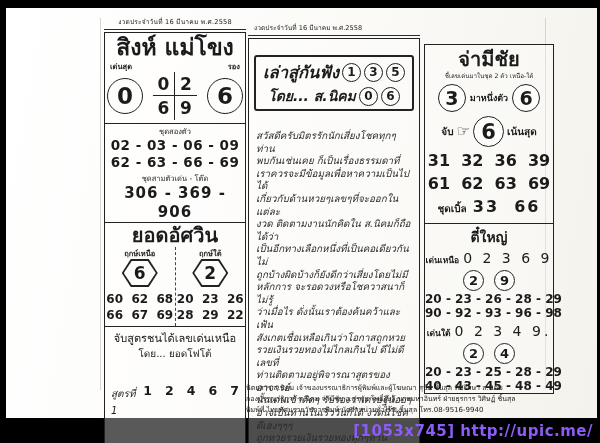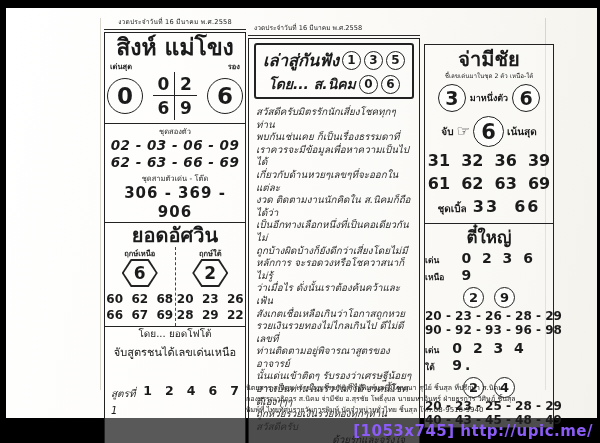--- a/index.html
+++ b/index.html
@@ -33,21 +33,21 @@
   .lp-labels{display:flex;justify-content:space-between;font-size:7.5px;font-weight:bold;padding:0 5px;gap:8px;}
   .lp-circle-row{display:flex;align-items:center;justify-content:space-between;padding:0 2px 3px 2px;}
   .big-circle{width:34px;height:34px;font-size:23px;}
   .cross{display:grid;grid-template-columns:22px 22px;grid-template-rows:24px 24px;}
   .cross div{display:flex;align-items:center;justify-content:center;font-size:17px;font-weight:bold;}
   .cross .c1{border-right:1.5px solid #222;border-bottom:1.5px solid #222;}
   .cross .c2{border-bottom:1.5px solid #222;}
   .cross .c3{border-right:1.5px solid #222;}
   .lp-sec{border-top:1.5px solid #222;}
   .set-label{font-size:7.5px;text-align:center;padding-top:1px;}
-  .two-row{font-size:13.5px;font-weight:bold;text-align:center;line-height:17px;letter-spacing:.5px;font-style:italic;}
+  .two-row{font-size:13.5px;font-weight:bold;text-align:center;line-height:17px;letter-spacing:.5px;}
   .three-row{font-size:15px;font-weight:bold;text-align:center;line-height:19px;letter-spacing:1px;}
   #asawin-title{font-size:20px;font-weight:bold;text-align:center;line-height:24px;}
   .asawin-cols{display:flex;}
   .asawin-col{flex:1;text-align:center;padding-bottom:3px;}
   .asawin-col + .asawin-col{border-left:1.5px dashed #444;}
   .asawin-col .lbl{font-size:7.5px;font-weight:bold;}
   .asawin-nums{font-size:12px;font-weight:bold;line-height:16px;white-space:pre;}
   #formula-title{font-size:11px;text-align:center;padding-top:2px;}
   #formula-by{font-size:10px;text-align:center;line-height:14px;}
   .formula-row{display:flex;align-items:center;padding:0 6px;line-height:17px;}
@@ -55,21 +55,21 @@
   .formula-row .fvals{font-size:12.5px;font-weight:bold;white-space:pre;}
   .lead-row{display:flex;align-items:center;padding:1px 2px 3px 3px;}
   .lead-row .llbl{font-style:italic;font-size:8.5px;color:#333;}
   .lead-box{border:1.5px solid #222;font-size:16px;font-weight:bold;padding:0 7px;margin:0 2px;
     letter-spacing:1px;background:#fff;}
   .lead-row .lnote{font-style:italic;font-size:6.3px;color:#444;}
   
   #page-mid{position:absolute;left:248px;top:22px;width:172px;}
   #page-mid .date{font-size:6.6px;color:#222;padding-left:6px;}
   #mid-box{border:1.5px solid #222;margin-top:2px;background:rgba(255,255,255,.3);}
-  #talk-box{border:2px solid #222;border-radius:3px;margin:4px 5px;padding:2px 4px;}
+  #talk-box{border:2px solid #222;border-radius:3px;margin:16px 5px;padding:2px 4px;}
   .talk-line{display:flex;align-items:center;justify-content:center;gap:3px;}
   .talk-title{font-size:16.5px;font-weight:bold;font-style:italic;}
   .talk-by{font-size:14px;font-weight:bold;font-style:italic;}
   .talk-circle{width:17px;height:17px;font-size:12px;}
   #talk-para{font-size:9.8px;font-style:italic;line-height:12.6px;padding:3px 7px 0 7px;
     white-space:pre-line;color:#2a2a2a;}
   #talk-close{font-size:9.8px;font-style:italic;text-align:right;padding-right:14px;line-height:13px;}
   
   #page-right{position:absolute;left:424px;top:44px;width:130px;}
   #right-box{border:1.5px solid #222;background:rgba(255,255,255,.3);}
@@ -80,24 +80,24 @@
   .jam-mid{font-size:9px;font-weight:bold;}
   .catch-row{display:flex;align-items:center;justify-content:center;gap:3px;padding:2px 0;}
   .catch-row .clbl{font-size:10px;font-weight:bold;}
   .hand{font-size:15px;line-height:15px;}
   .catch-circle{width:29px;height:29px;font-size:21px;}
   .jam-nums{font-size:16px;font-weight:bold;text-align:center;line-height:23px;white-space:pre;}
   .dbl-row{display:flex;align-items:baseline;justify-content:center;gap:6px;line-height:24px;}
   .dbl-row .dlbl{font-size:10px;font-weight:bold;}
   .dbl-row .dvals{font-size:16px;font-weight:bold;white-space:pre;letter-spacing:2px;}
   #tee-sec{border-top:1.5px solid #222;margin-top:2px;}
-  #tee-title{font-size:17px;font-weight:bold;text-align:center;line-height:26px;}
+  #tee-title{font-size:14px;font-weight:bold;text-align:center;line-height:26px;}
   .tee-lead{display:flex;align-items:baseline;justify-content:center;gap:4px;line-height:17px;}
   .tee-lead .tlbl{font-size:8.5px;font-weight:bold;}
-  .tee-lead .tvals{font-size:14px;font-weight:bold;letter-spacing:3px;}
+  .tee-lead .tvals{font-size:14px;font-weight:normal;letter-spacing:3px;}
   .tee-circles{display:flex;justify-content:center;gap:10px;padding:1px 0 2px 0;}
   .tee-circle{width:19px;height:19px;font-size:13px;}
   .tee-nums{font-size:12px;font-weight:bold;text-align:center;line-height:13.5px;white-space:pre;}
   
   #footer{position:absolute;left:246px;top:383px;width:292px;font-size:7px;line-height:11px;color:#222;}
   #footer div{white-space:nowrap;overflow:hidden;}
   #caption{
     position:absolute;right:7px;bottom:3px;color:#8b5cf6;font-size:15px;font-weight:bold;
     letter-spacing:.5px;
   }
@@ -153,22 +153,22 @@
           <span class="hex">
             <span class="h-out"></span><span class="h-in"></span>
             <span class="h-num">2</span>
           </span>
           <div class="asawin-nums">20  23  26</div>
           <div class="asawin-nums">28  29  22</div>
         </div>
       </div>
     </div>
     <div class="lp-sec">
+      <div id="formula-title">จับสูตรชนได้เลขเด่นเหนือ</div>
       <div id="formula-by">โดย... ยอดโฟโต้</div>
-      <div id="formula-title">จับสูตรชนได้เลขเด่นเหนือ</div>
       <div class="formula-row">
         <span class="flbl">สูตรที่ 1</span>
         <span class="fvals">1   2   4   6   7</span>
       </div>
       <div class="formula-row">
         <span class="flbl">สูตรที่ 2</span>
         <span class="fvals">2   3   4   5   7</span>
       </div>
       <div class="lead-row">
         <span class="llbl">เลขเด่น</span>

